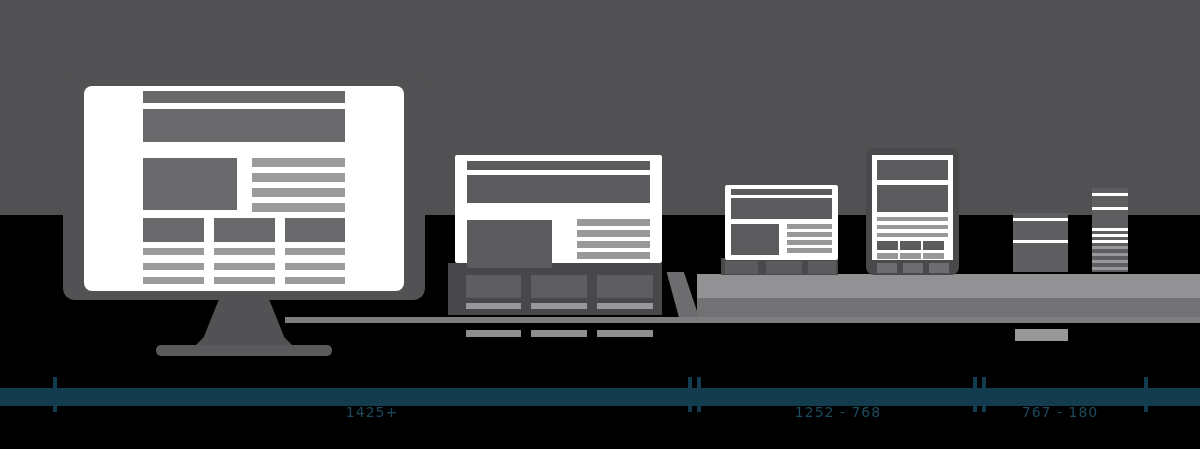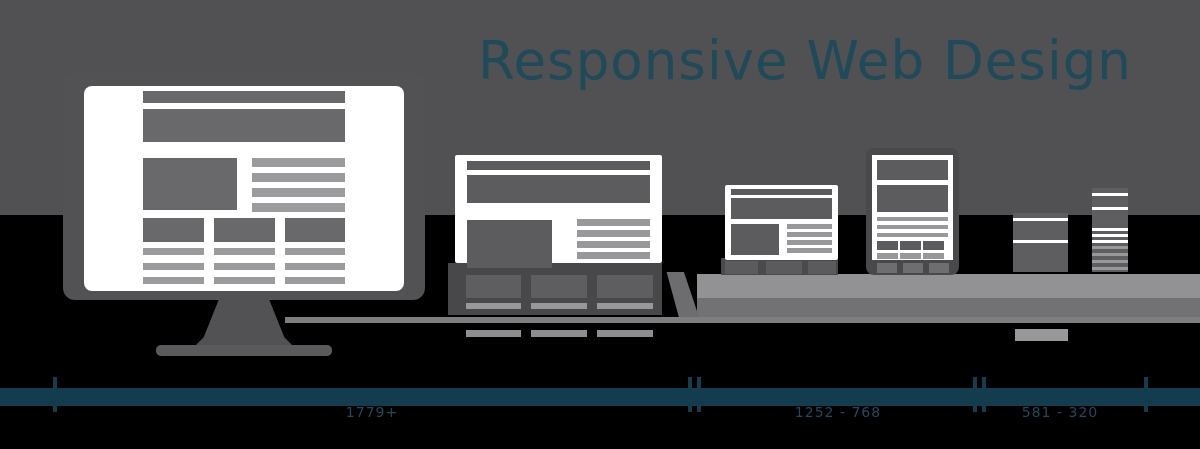--- a/index.html
+++ b/index.html
@@ -71,21 +71,20 @@
 <body>
 
 <div id="canvas">
 
   <div class="abs band"></div>
   <div class="abs band-light"></div>
   <div class="abs band-mid"></div>
   <div class="abs band-strip"></div>
   <div class="abs lap-trap"></div>
 
-  <div class="abs title" style="color: rgb(31, 74, 89);">Responsive Web Design</div>
 
   <div>
     <div class="abs mon-frame"></div>
     <div class="abs mon-neck"></div>
     <div class="abs mon-base"></div>
     <div class="abs mon-screen">
 
       <div class="blk" style="left:59px; top:5px;  width:202px; height:12px;"></div>
       <div class="blk" style="left:59px; top:23px; width:202px; height:33px;"></div>
       <div class="blk" style="left:59px; top:72px; width:94px;  height:52px;"></div>
@@ -189,17 +188,17 @@
   </div>
 
   <div class="abs bp-bar" style="background: rgb(19, 60, 78);"></div>
   <div class="abs tick" style="left: 53px; background: rgb(19, 60, 78);"></div>
   <div class="abs tick" style="left: 688px; background: rgb(19, 60, 78);"></div>
   <div class="abs tick" style="left: 697px; background: rgb(19, 60, 78);"></div>
   <div class="abs tick" style="left: 973px; background: rgb(19, 60, 78);"></div>
   <div class="abs tick" style="left: 982px; background: rgb(19, 60, 78);"></div>
   <div class="abs tick" style="left: 1144px; background: rgb(19, 60, 78);"></div>
 
-  <div class="abs bp-label" style="left: 372px; color: rgb(28, 75, 94);">1779+</div>
+  <div class="abs bp-label" style="left: 372px; color: rgb(28, 75, 94);">1425+</div>
   <div class="abs bp-label" style="left: 838px; color: rgb(28, 75, 94);">1252 - 768</div>
-  <div class="abs bp-label" style="left: 1060px; color: rgb(28, 75, 94);">581 - 320</div>
+  <div class="abs bp-label" style="left: 1060px; color: rgb(28, 75, 94);">767 - 180</div>
 
 </div>
 
 </body></html>

